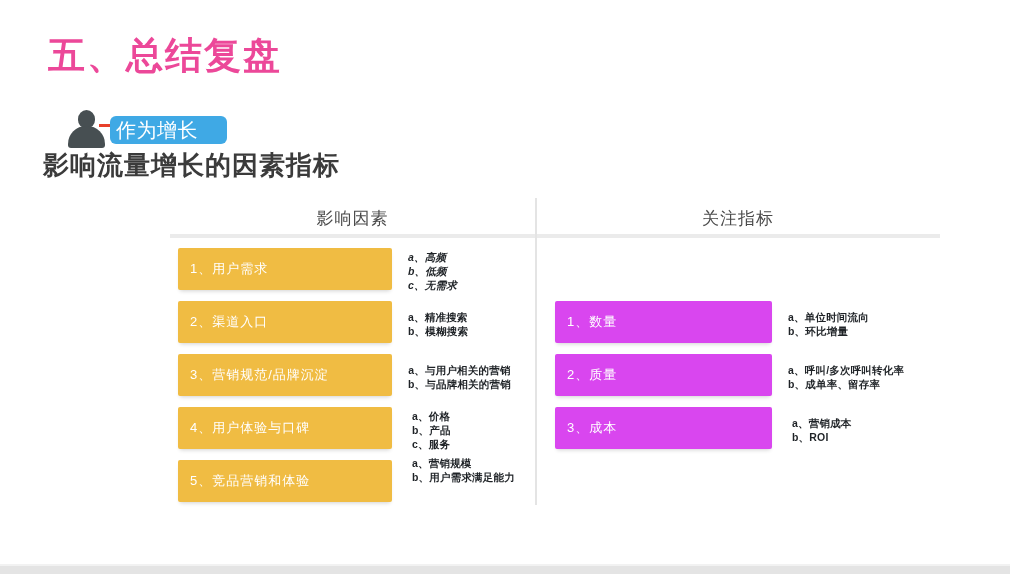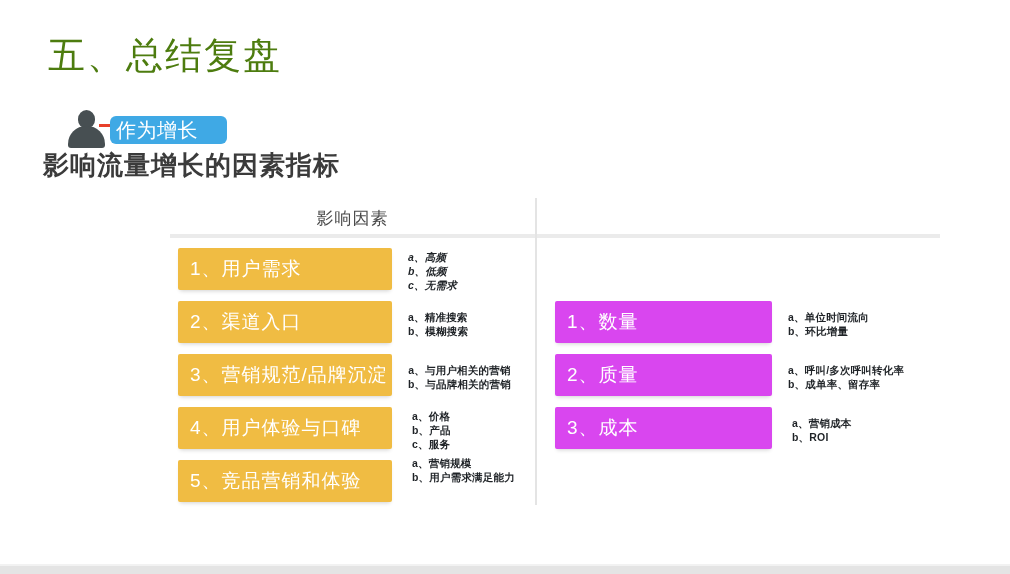--- a/index.html
+++ b/index.html
@@ -17,22 +17,22 @@
     background: #ffffff;
     overflow: hidden;
   }
 
   
   .section-title {
     position: absolute;
     left: 48px;
     top: 36px;
     font-size: 37px;
-    font-weight: normal;
-    color: #4d7c0f;
+    font-weight: bold;
+    color: #ec4899;
     letter-spacing: 2px;
     line-height: 1.1;
     white-space: nowrap;
   }
 
   
   .person-icon {
     position: absolute;
     left: 66px;
     top: 110px;
@@ -146,21 +146,21 @@
 
   
   .row {
     position: absolute;
   }
   .bar {
     position: absolute;
     height: 42px;
     border-radius: 2px;
     color: #ffffff;
-    font-size: 19px;
+    font-size: 13px;
     line-height: 42px;
     letter-spacing: 1px;
     box-sizing: border-box;
     padding-left: 12px;
     white-space: nowrap;
     overflow: hidden;
     box-shadow: 0 3px 4px -2px rgba(0,0,0,0.18);
   }
   .bar.yellow { background: #f0bc43; }
   .bar.blue   { background: #d946ef; }
@@ -210,20 +210,21 @@
     <div class="head"></div>
   </div>
 
   <div class="role-badge">作为增长</div>
 
   <div class="chart-title">
     <span class="inner">影响流量增长的因素指标</span>
   </div>
 
   <div class="col-head left">影响因素</div>
+  <div class="col-head right">关注指标</div>
 
   <div class="h-rule"></div>
   <div class="v-divider"></div>
 
   <div class="row">
     <div class="bar yellow" style="left:178px; top:248px; width:214px;">1、用户需求</div>
     <div class="notes" style="left:408px; top:250px;font-style:italic;">
         <div>a、高频</div>
         <div>b、低频</div>
         <div>c、无需求</div>

